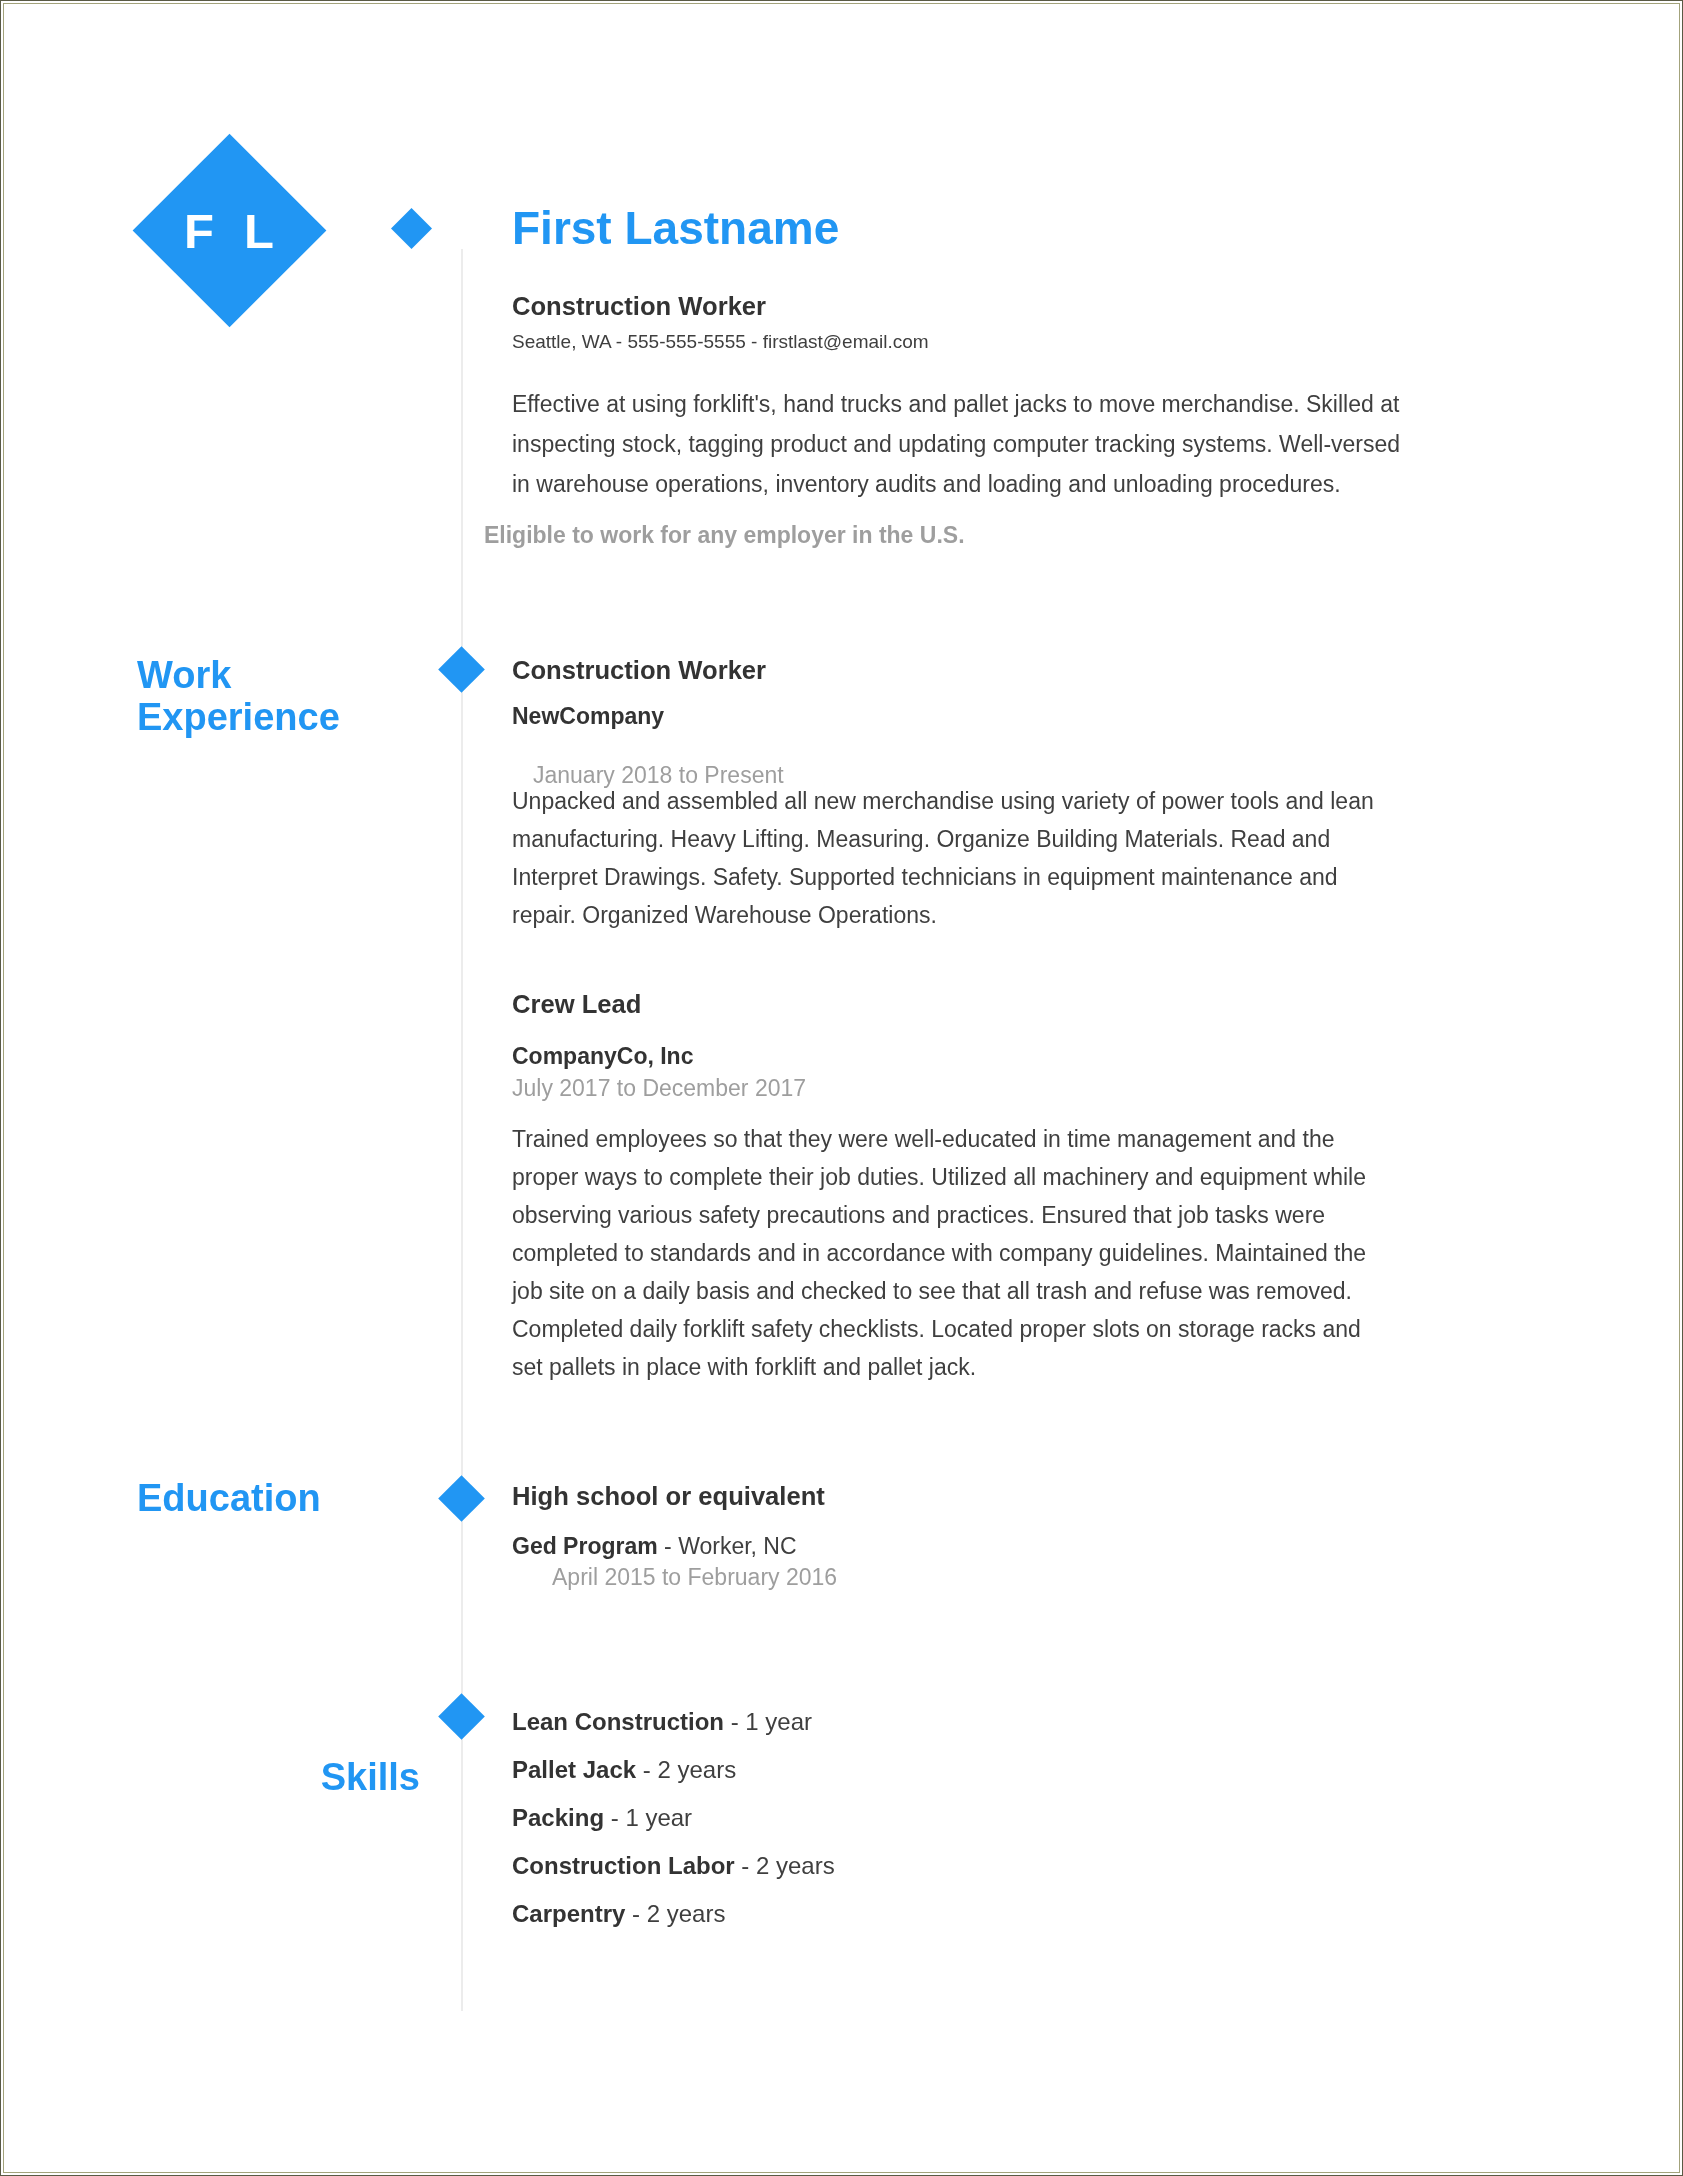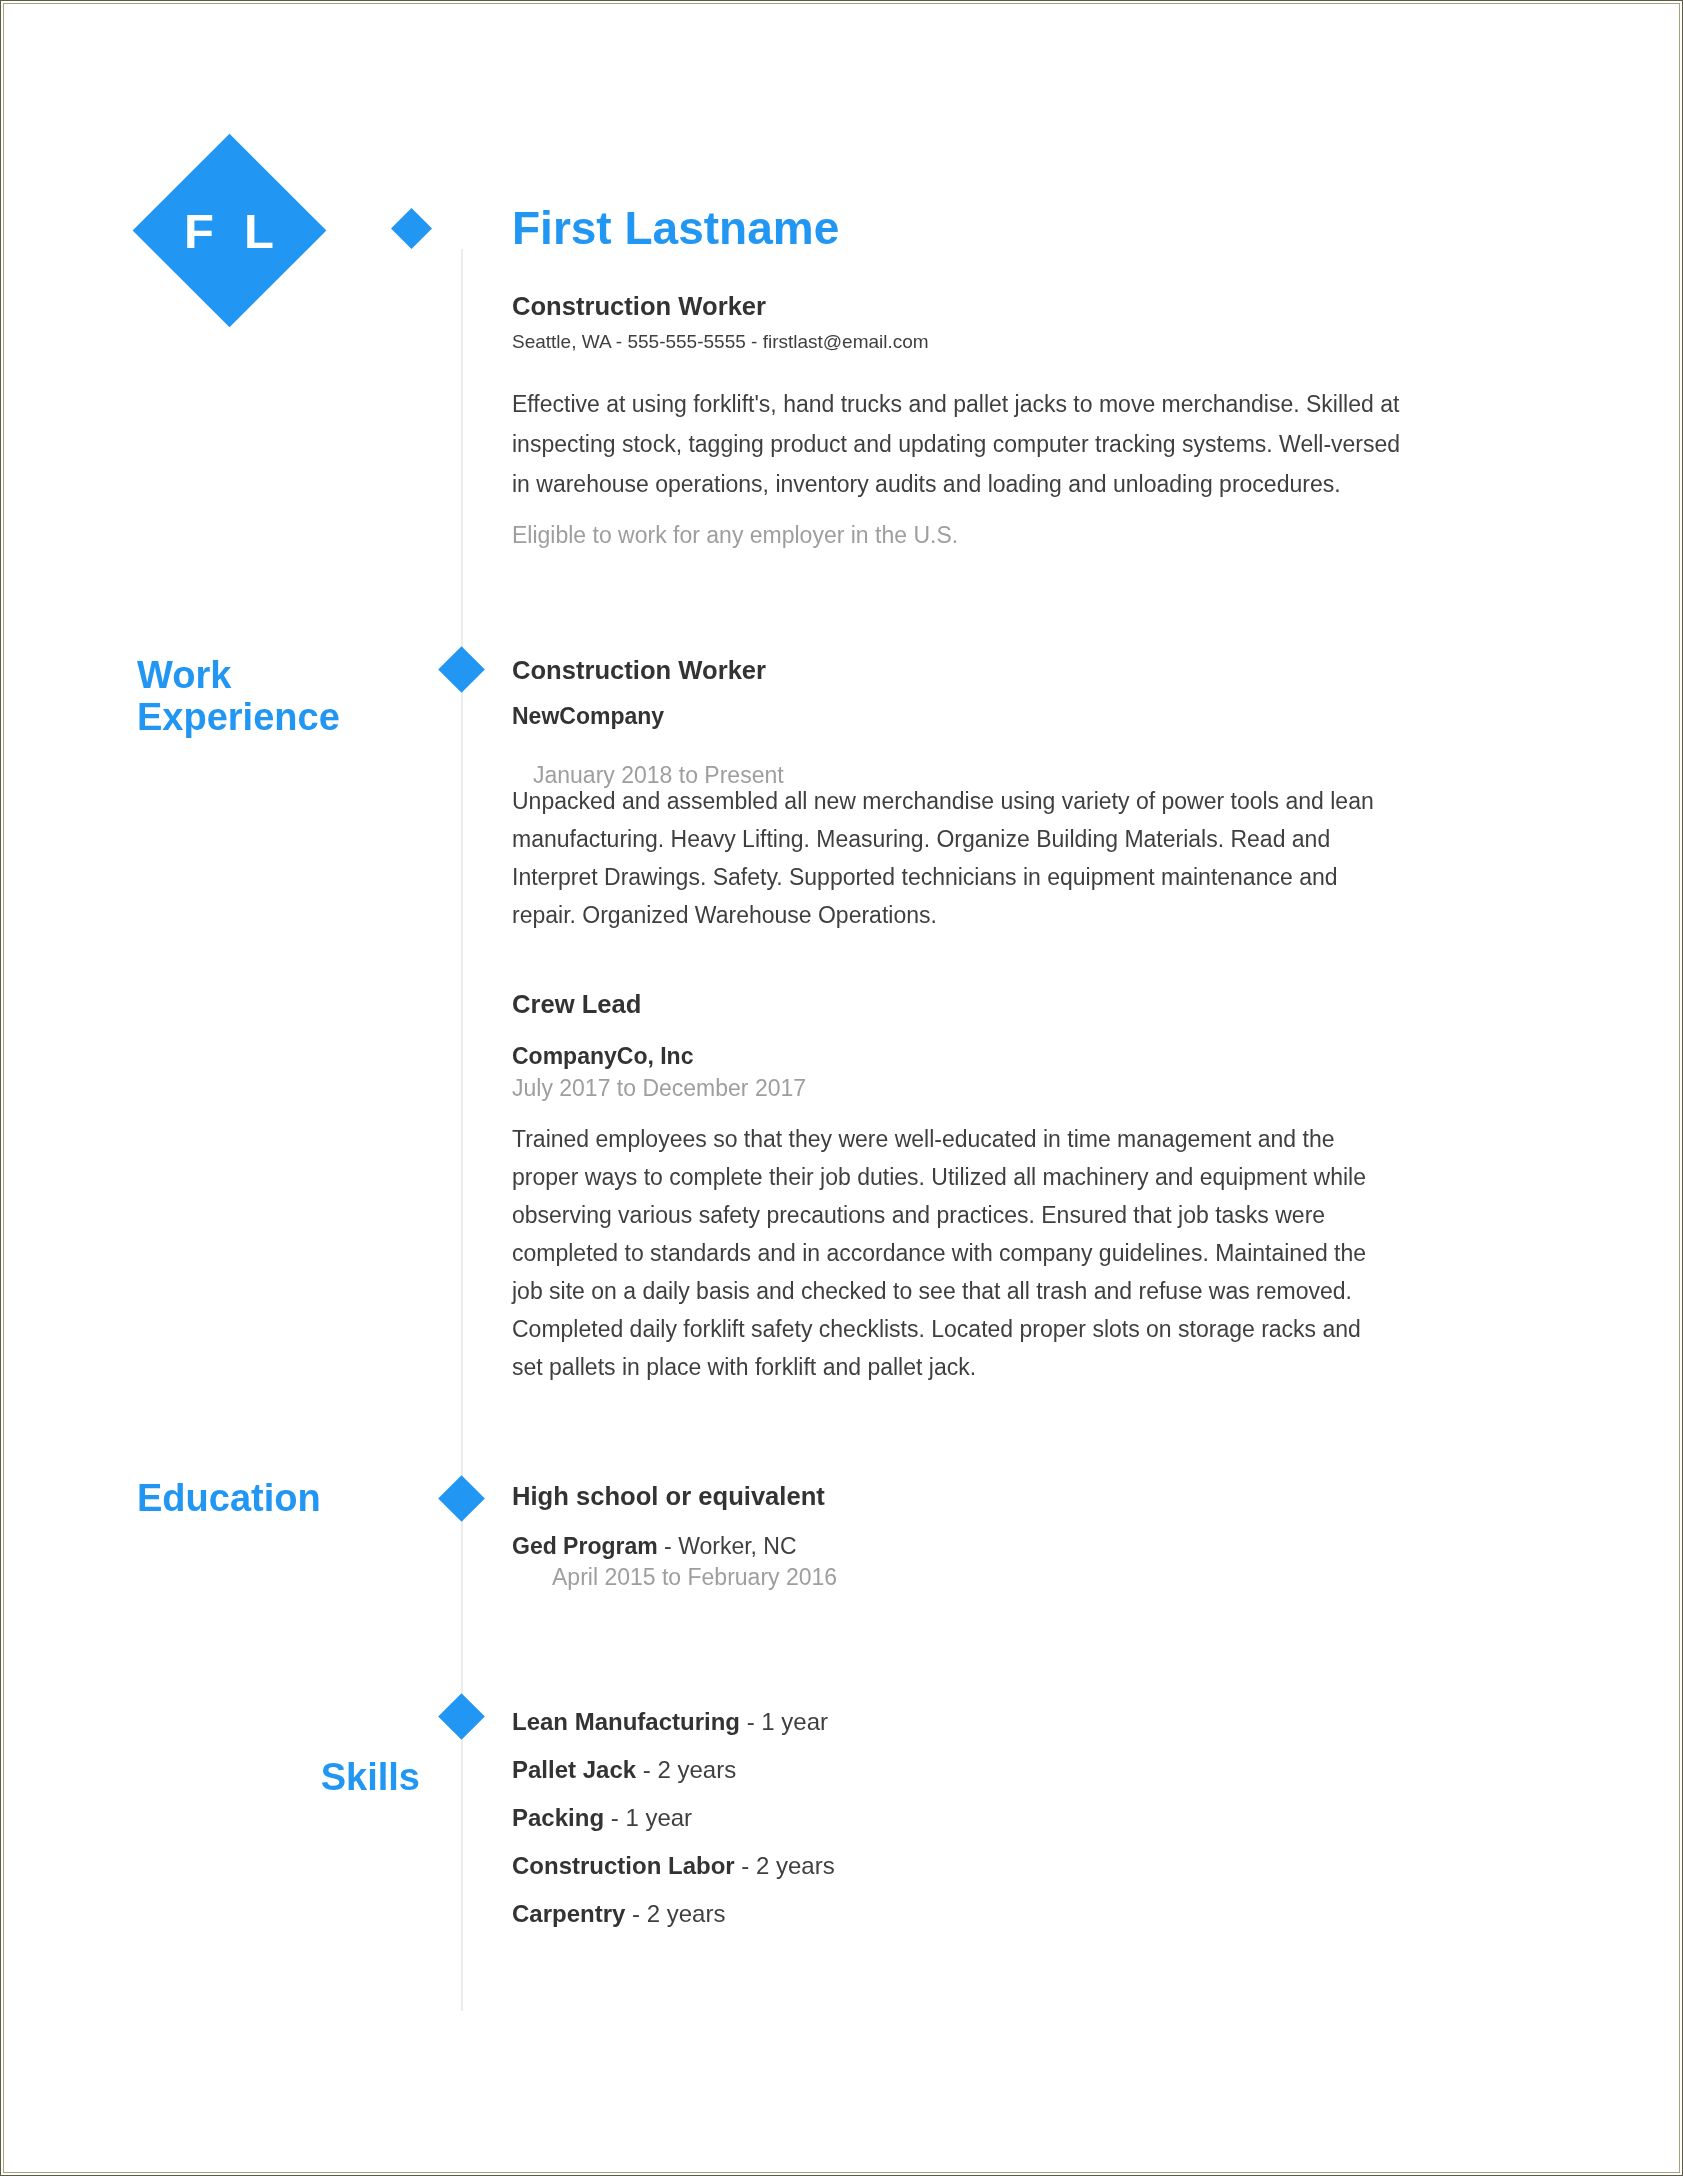--- a/index.html
+++ b/index.html
@@ -93,25 +93,26 @@
     line-height: 38px;
     white-space: pre-line;
     width: 1115px;
   }
   .summary {
     left: 512px;
     top: 384px;
     line-height: 40px;
   }
   .eligibility {
-    left: 512px;
+    left: 484px;
     top: 515px;
     font-size: 23px;
     line-height: 40px;
     color: var(--muted-text, #9e9e9e);
+    font-weight: bold;
   }
   .blue-heading {
     left: 137px;
     width: 283px;
     font-size: 38px;
     font-weight: bold;
     line-height: 42px;
     color: var(--accent, #2196f3);
   }
   .job-title {
@@ -208,21 +209,21 @@
   <div class="abs edu-line">
     <span class="bold-dark">Ged Program</span>
     <span class="reg-body">- Worker, NC</span>
   </div>
   <div class="abs dates" style="top:1562px;margin-left:40px;">April 2015 to February 2016</div>
 
   <div class="abs blue-heading" style="top:1756px;text-align:right;">Skills</div>
   <div class="diamond bullet" style="left:445px; top:1700px;"></div>
   <div class="abs skills-list">
     <div class="skill-row">
-      <span class="bold-dark">Lean Manufacturing</span>
+      <span class="bold-dark">Lean Construction</span>
       <span class="reg-body">- 1 year</span>
     </div>
     <div class="skill-row">
       <span class="bold-dark">Pallet Jack</span>
       <span class="reg-body">- 2 years</span>
     </div>
     <div class="skill-row">
       <span class="bold-dark">Packing</span>
       <span class="reg-body">- 1 year</span>
     </div>

